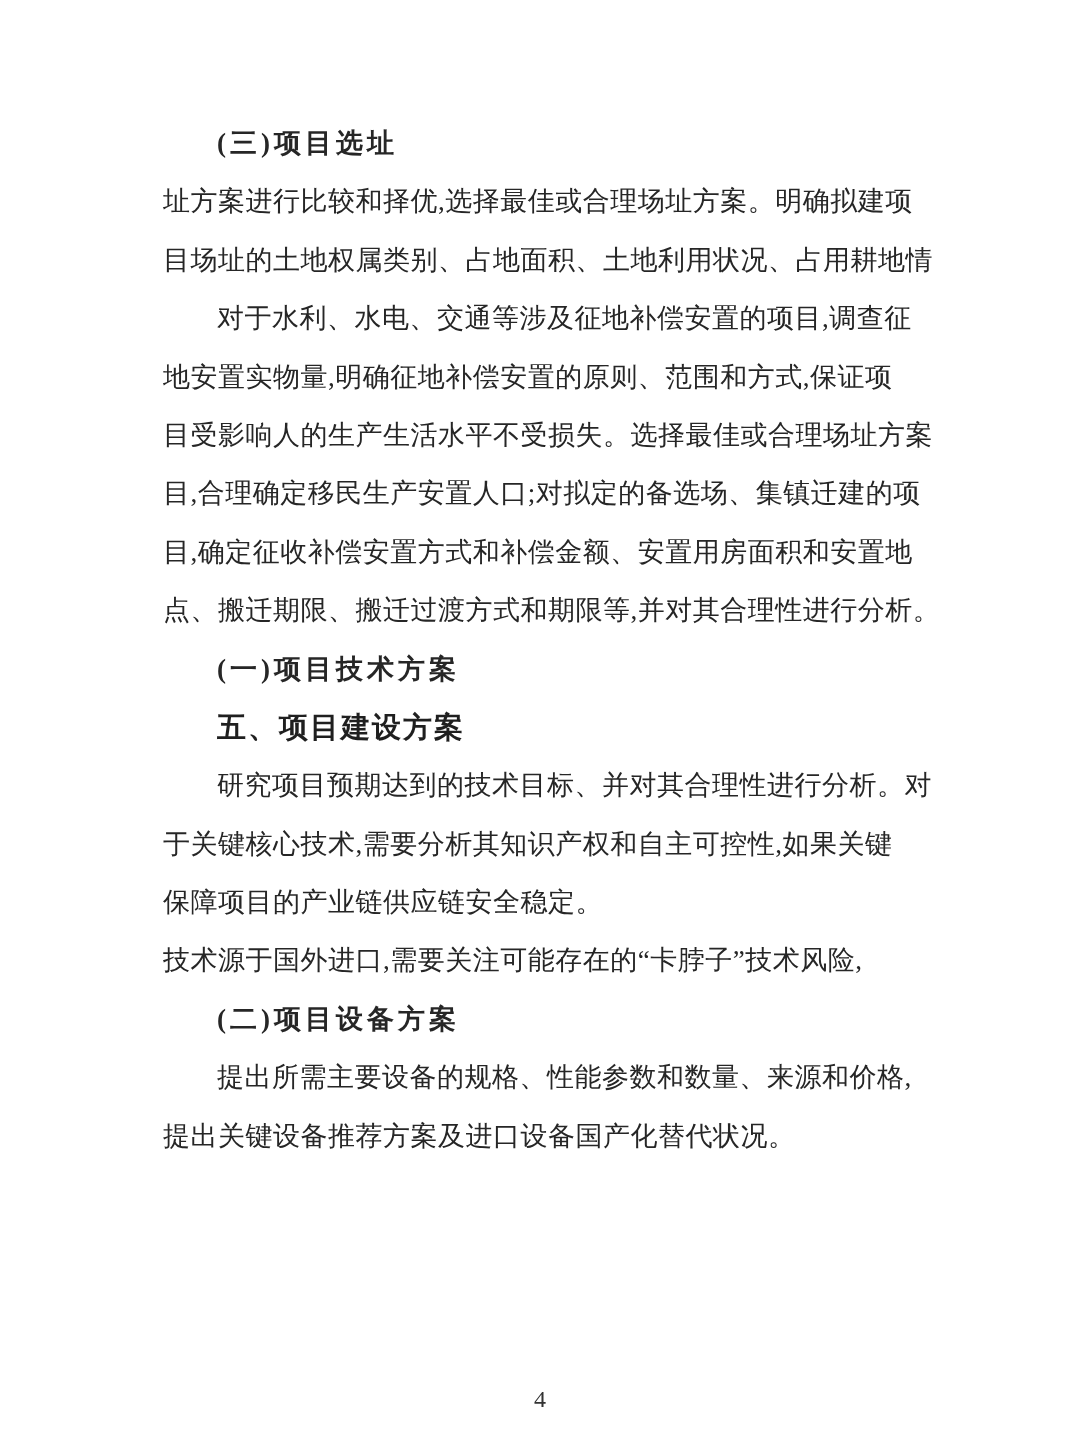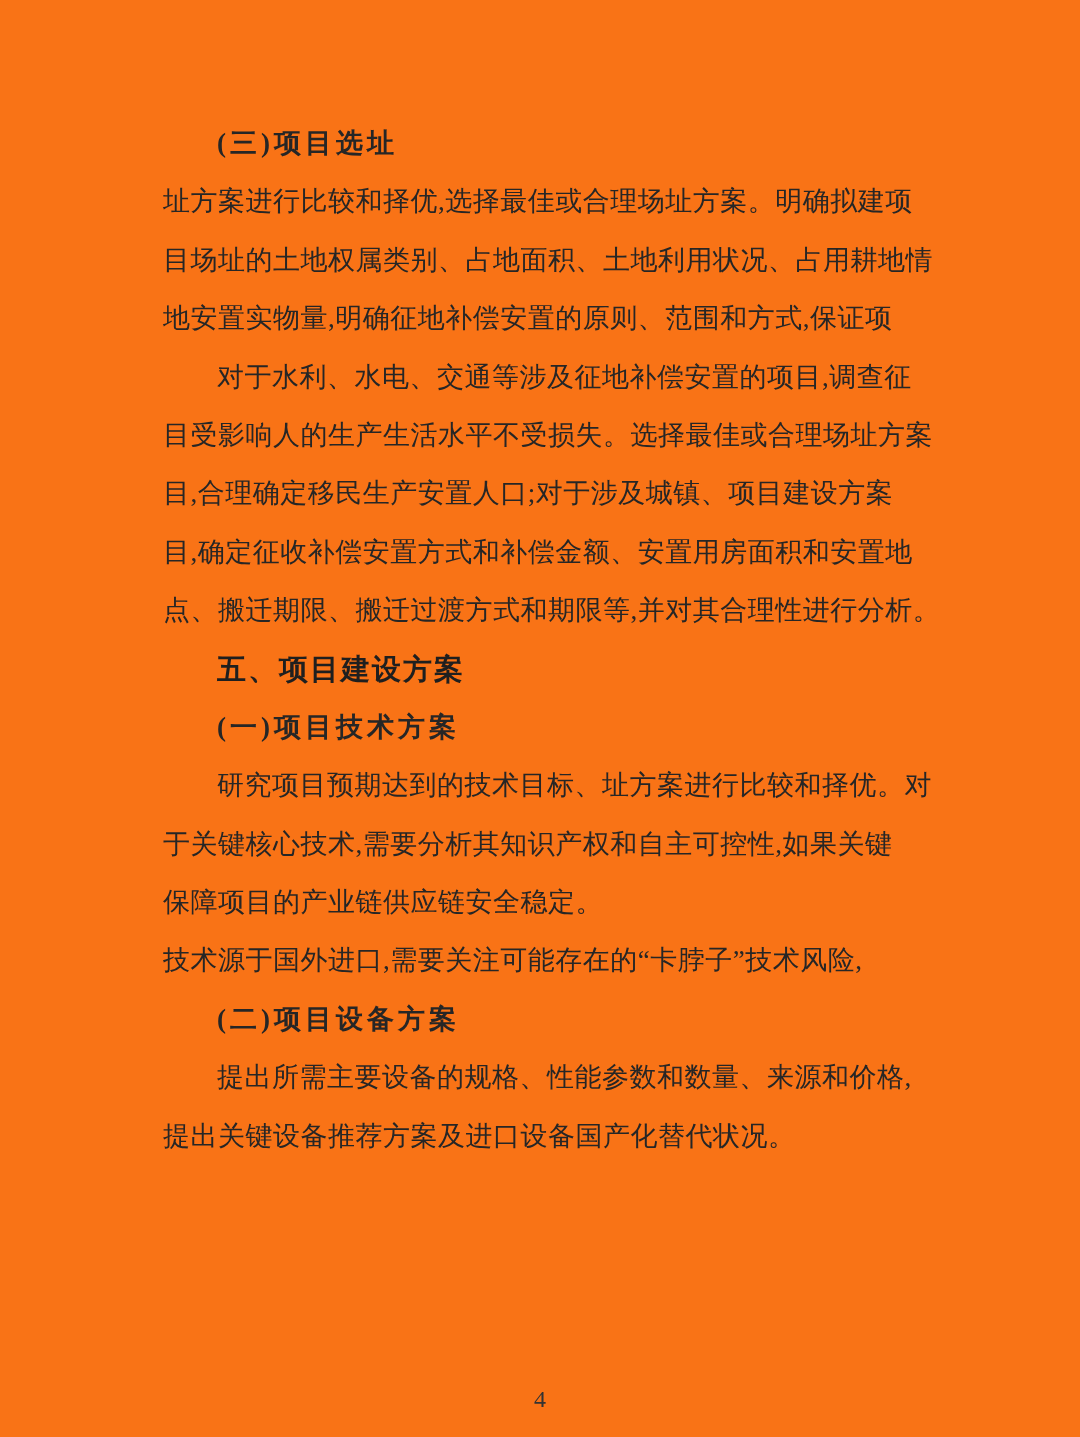--- a/index.html
+++ b/index.html
@@ -5,21 +5,21 @@
   html, body {
     margin: 0;
     padding: 0;
     background: #e8e8e8;
   }
   .page {
     position: relative;
     width: 1080px;
     height: 1437px;
     margin: 0 auto;
-    background: #f97316;
+    background: #ffffff;
     overflow: hidden;
     font-family: "Liberation Serif", "DejaVu Serif", serif;
     color: #262626;
   }
   .text-block {
     position: absolute;
     left: 163px;
     top: 114px;
     width: 770px;
   }
@@ -55,29 +55,29 @@
   }
 </style>
 </head>
 <body>
 
 <div class="page">
   <div class="text-block">
       <div class="line subheading indent">(三)项目选址</div>
       <div class="line paragraph">址方案进行比较和择优,选择最佳或合理场址方案。明确拟建项</div>
       <div class="line paragraph">目场址的土地权属类别、占地面积、土地利用状况、占用耕地情</div>
+      <div class="line paragraph indent">对于水利、水电、交通等涉及征地补偿安置的项目,调查征</div>
       <div class="line paragraph">地安置实物量,明确征地补偿安置的原则、范围和方式,保证项</div>
-      <div class="line paragraph indent">对于水利、水电、交通等涉及征地补偿安置的项目,调查征</div>
       <div class="line paragraph">目受影响人的生产生活水平不受损失。选择最佳或合理场址方案</div>
-      <div class="line paragraph">目,合理确定移民生产安置人口;对于涉及城镇、项目建设方案</div>
+      <div class="line paragraph">目,合理确定移民生产安置人口;对拟定的备选场、集镇迁建的项</div>
       <div class="line paragraph">目,确定征收补偿安置方式和补偿金额、安置用房面积和安置地</div>
       <div class="line paragraph">点、搬迁期限、搬迁过渡方式和期限等,并对其合理性进行分析。</div>
+      <div class="line subheading indent">(一)项目技术方案</div>
       <div class="line section-heading indent">五、项目建设方案</div>
-      <div class="line subheading indent">(一)项目技术方案</div>
-      <div class="line paragraph indent">研究项目预期达到的技术目标、址方案进行比较和择优。对</div>
+      <div class="line paragraph indent">研究项目预期达到的技术目标、并对其合理性进行分析。对</div>
       <div class="line paragraph">于关键核心技术,需要分析其知识产权和自主可控性,如果关键</div>
       <div class="line paragraph">保障项目的产业链供应链安全稳定。</div>
       <div class="line paragraph">技术源于国外进口,需要关注可能存在的“卡脖子”技术风险,</div>
       <div class="line subheading indent">(二)项目设备方案</div>
       <div class="line paragraph indent">提出所需主要设备的规格、性能参数和数量、来源和价格,</div>
       <div class="line paragraph">提出关键设备推荐方案及进口设备国产化替代状况。</div>
     </div>
   <div class="page-number">4</div>
 </div>
 

